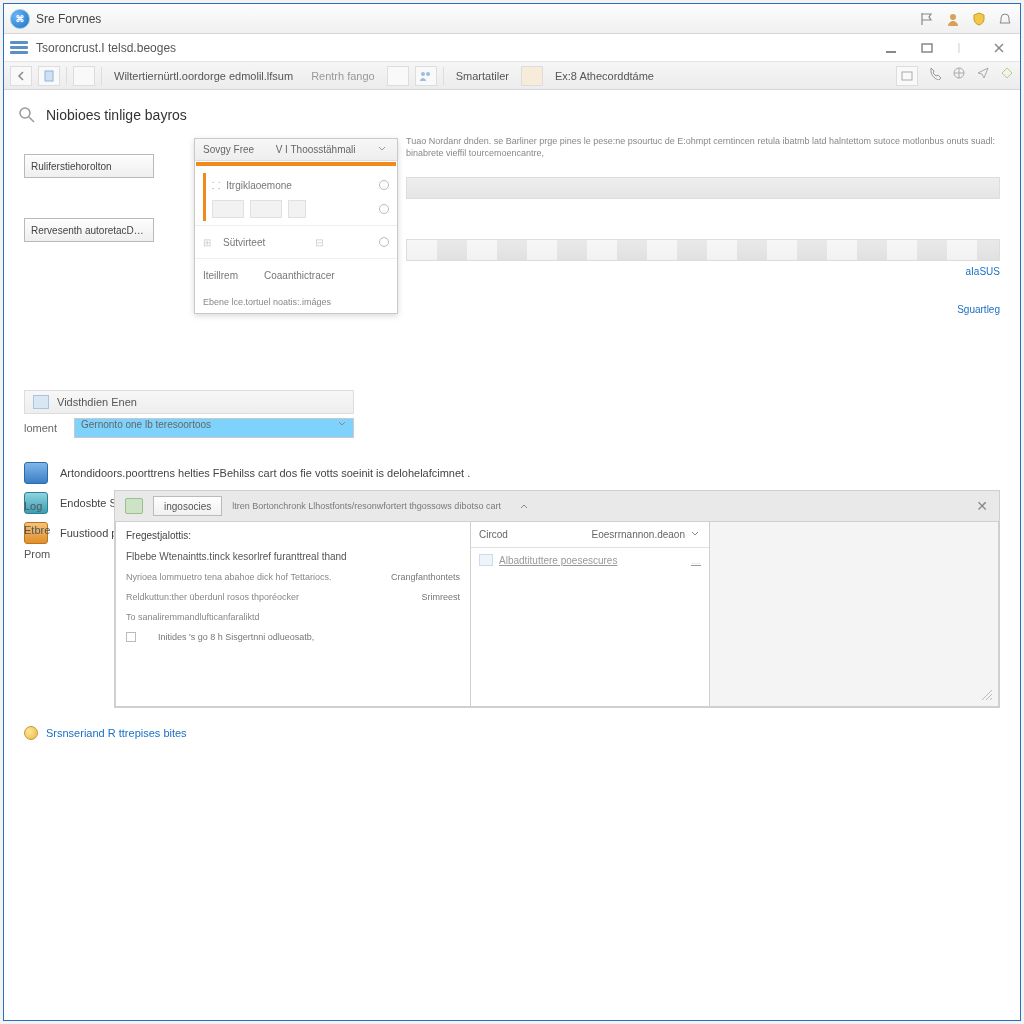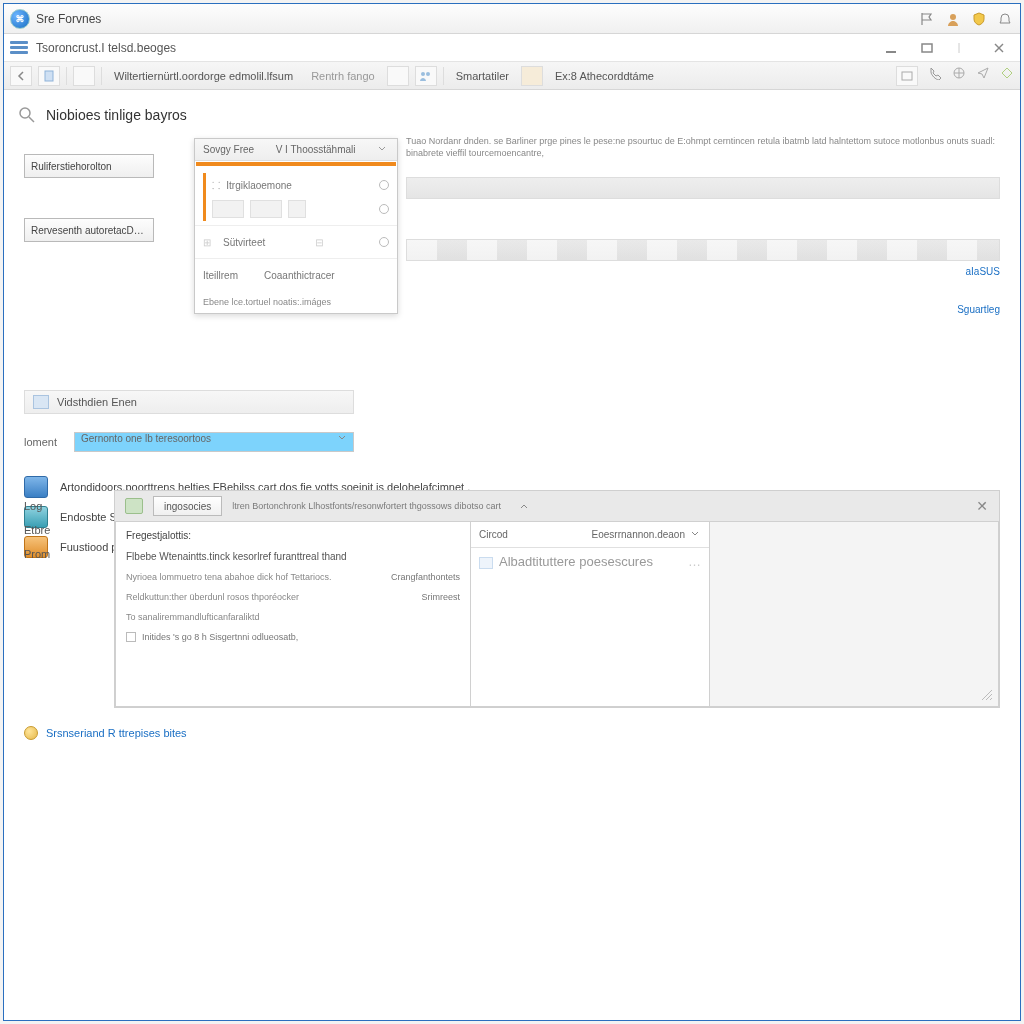--- a/index.html
+++ b/index.html
@@ -46,21 +46,21 @@
 
 .desc-block { position: absolute; left: 382px; top: 2px; right: 0; font-size: 9px; color: #888; line-height: 1.3; }
 .gray-strip { height: 22px; background: linear-gradient(#eee,#e5e5e5); border: 1px solid #ddd; margin-top: 18px; position: relative; }
 .gray-strip.wave::after { content:""; position:absolute; inset:0; background: repeating-linear-gradient(90deg, rgba(255,255,255,.5) 0 30px, rgba(0,0,0,.02) 30px 60px); }
 .link-right { text-align: right; margin-top: 4px; }
 .link-right a { color: #1a6fc4; font-size: 10px; text-decoration: none; text-align: right; }
 
 .section-bar { height: 24px; background: linear-gradient(#f7f7f7,#eee); border: 1px solid #ddd; display: flex; align-items: center; padding: 0 8px; gap: 8px; font-size: 11px; color: #555; margin-top: 16px; width: 330px; }
 .section-bar .s-icon { width: 16px; height: 14px; background: #d9e6f4; border: 1px solid #aac4e0; }
 
-.field-row { display: flex; align-items: center; gap: 8px; margin-top: 18px; font-size: 11px; color: #555; width: 330px; }
+.field-row { display: flex; align-items: center; gap: 8px; margin-top: 4px; font-size: 11px; color: #555; width: 330px; }
 .field-row label { width: 42px; color: #666; }
 .field-row .select { flex: 1; height: 20px; border: 1px solid #c9c9c9; background: #7dd3fc; display: flex; align-items: flex-start; padding: 0 6px; font-size: 10px; color: #666; justify-content: space-between; }
 .field-row .select .arr { width: 10px; height: 10px; display:flex; align-items:center; justify-content:center; }
 
 .list-block { margin-top: 20px; }
 .list-item { display: flex; align-items: center; gap: 12px; height: 30px; font-size: 11px; color: #444; }
 .list-item .li-icon { width: 24px; height: 22px; border-radius: 3px; }
 .li-blue { background: linear-gradient(#7fb6e9,#3a7fc4); border:1px solid #2f6aa8;}
 .li-teal { background: linear-gradient(#8fd3e0,#3a9fb4); border:1px solid #2f8090;}
 .li-orange { background: linear-gradient(#f6c27a,#e08f2c); border:1px solid #c07418;}
@@ -76,26 +76,26 @@
 .panel2-hdr { height: 30px; display:flex; align-items:center; padding:0 10px; gap:10px; }
 .panel2-hdr .p2-icon { width:18px; height:16px; background:#cde3c5; border:1px solid #9bbf8c; border-radius:2px; }
 .panel2-hdr .tab2 { height:20px; padding:0 10px; background:linear-gradient(#fff,#f0f0f0); border:1px solid #bbb; font-size:10px; color:#555; display:flex; align-items:center; }
 .panel2-hdr .desc2 { font-size:9px; color:#7a7a7a; }
 .panel2-hdr .close2 { margin-left:auto; width:14px; height:14px; color:#888; font-size:14px; display:flex; align-items:center; justify-content:center;}
 .panel2-hdr .up2 { width:14px; height:14px; color:#888; margin-left:6px; display:flex; align-items:center; justify-content:center;}
 .panel2-body { display:flex; height: calc(100% - 30px); }
 .panel2-left { width: 355px; background:#fff; border:1px solid #d0d0d0; border-right:none; padding:8px 10px; font-size:10px; color:#666; display:flex; flex-direction:column; gap:10px; }
 .panel2-left .ttl { color:#444; }
 .panel2-left .sub { color:#555; }
-.panel2-left .chk-row { display:flex; align-items:center; gap:6px; color:#777; font-size:9px; }
+.panel2-left .chk-row { display:flex; align-items:center; gap:22px; color:#777; font-size:9px; }
 .panel2-left .chk { width:10px; height:10px; border:1px solid #bbb; background:#fff; }
 .panel2-right { flex:0 0 240px; background:#fff; border:1px solid #d0d0d0; display:flex; flex-direction:column; }
 .panel2-right .tabbar { height:26px; border-bottom:1px solid #e0e0e0; display:flex; align-items:center; padding:0 8px; font-size:10px; color:#666; justify-content:space-between; }
 .panel2-right .tabbar .arr { width:10px; height:10px; }
-.panel2-right .inner { padding:6px 8px; font-size:13px; color:#999; display:flex; align-items:flex-end; gap:6px; }
+.panel2-right .inner { padding:6px 8px; font-size:10px; color:#999; display:flex; align-items:flex-end; gap:6px;text-decoration:underline; }
 .panel2-right .inner .mini { width:14px; height:12px; background:#eef4fb; border:1px solid #cadcef; }
 .panel2-rest { flex:1; background:#f4f4f4; border:1px solid #d0d0d0; border-left:none; position:relative; }
 .panel2-rest .corner { position:absolute; right:4px; bottom:4px; width:14px; height:14px; }
 
 .bottom-link-row { position:absolute; left:20px; top:728px; display:flex; align-items:center; gap:8px; font-size:11px; }
 .bottom-link-row .dot2 { width:14px; height:14px; border-radius:50%; background:radial-gradient(circle at 35% 35%, #ffe59a,#e6b84a); border:1px solid #c89a2e; }
 .bottom-link-row a { color:#1a6fc4; text-decoration:none; }
 
 svg { display:block; }
 </style>

